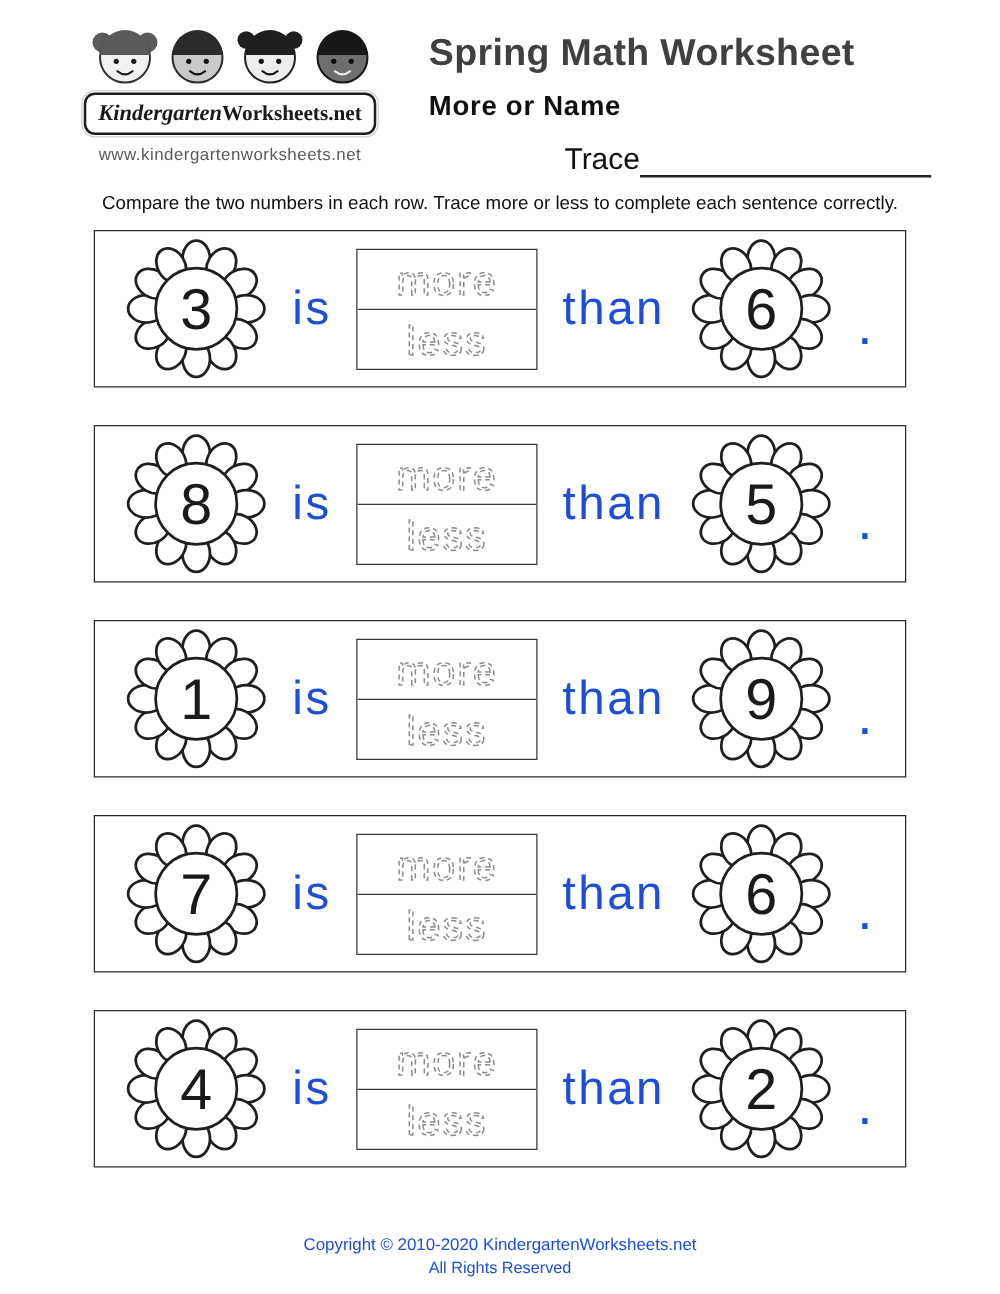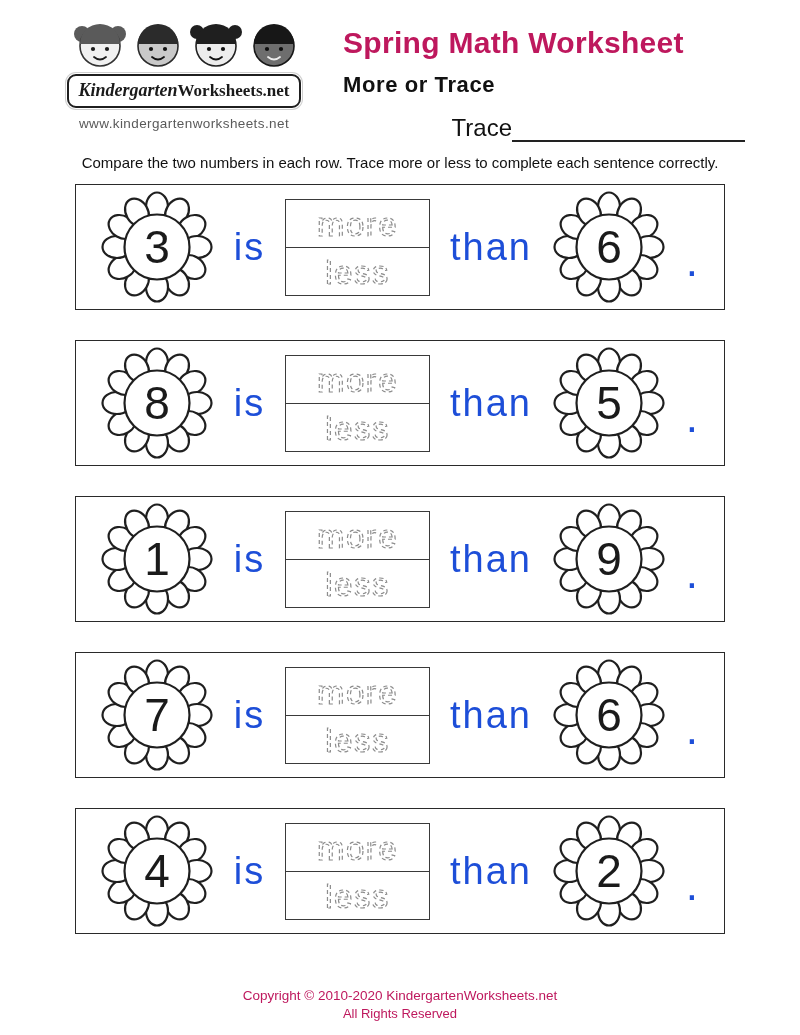--- a/index.html
+++ b/index.html
@@ -22,21 +22,21 @@
     border:2px solid #1f1f1f; border-radius:9px;
     padding:4px 10px 5px;
     background:#fff;
     box-shadow:0 0 0 1px #fff, 0 0 0 2px #cfcfcf;
   }
   .logo-part1 { font-family:"Liberation Serif", serif; font-style:italic; font-weight:700; font-size:18px; }
   .logo-part2 { font-family:"Liberation Serif", serif; font-weight:700; font-size:17px; }
   .site-url { margin-top:8px; font-size:13.5px; color:#5a5a5a; letter-spacing:.4px; }
 
   .title-block { flex:1; margin-left:30px; padding-top:10px; }
-  .ws-title { font-size:30px; font-weight:600; letter-spacing:.3px; color:#be185d; }
+  .ws-title { font-size:30px; font-weight:600; letter-spacing:.3px; color:#404040; }
   .ws-subtitle { margin-top:12px; font-size:22px; font-weight:700; letter-spacing:.6px; color:#111; }
   .name-line { margin-top:16px; text-align:right; font-size:24px; color:#111; white-space:nowrap; }
   .name-underline {
     display:inline-block; width:233px; height:24px;
     border-bottom:2px solid #222; vertical-align:bottom;
   }
 
   
   .instructions { margin-top:12px; text-align:center; font-size:15px; color:#111; }
 
@@ -65,21 +65,21 @@
   .trace-word { display:block; width:100%; height:47px; }
   .trace-word text {
     font-family:"Liberation Sans", sans-serif;
     font-size:33px; letter-spacing:1.5px;
     fill:none; stroke:#8d8d8d; stroke-width:1.2;
     stroke-dasharray:4 3; text-anchor:middle;
   }
   .trace-divider { border-top:1.5px solid #3a3a3a; width:100%; height:0; }
 
   
-  .footer { position:absolute; left:0; right:0; bottom:14px; text-align:center; color:#be185d; }
+  .footer { position:absolute; left:0; right:0; bottom:14px; text-align:center; color:#1d4ed8; }
   .footer-line1 { font-size:13.5px; }
   .footer-line2 { font-size:13px; margin-top:3px; }
 
   .hidden-defs { position:absolute; width:0; height:0; overflow:hidden; }
 </style>
 </head>
 <body>
 
 <svg class="hidden-defs" aria-hidden="true">
   <defs>
@@ -139,21 +139,21 @@
         <path d="M200 41 q6 5 12 0" stroke="#ededed" stroke-width="1.8" fill="none" stroke-linecap="round"></path>
       </svg>
       <div class="logo-box">
         <span class="logo-part1">Kindergarten</span><span class="logo-part2">Worksheets.net</span>
       </div>
       <div class="site-url">www.kindergartenworksheets.net</div>
     </div>
 
     <div class="title-block">
       <h1 class="ws-title">Spring Math Worksheet</h1>
-      <h2 class="ws-subtitle">More or Trace</h2>
+      <h2 class="ws-subtitle">More or Name</h2>
       <div class="name-line">
         <span>Trace</span><span class="name-underline"></span>
       </div>
     </div>
 
   </div>
 
   <p class="instructions">Compare the two numbers in each row. Trace more or less to complete each sentence correctly.</p>
 
   <div class="rows">

